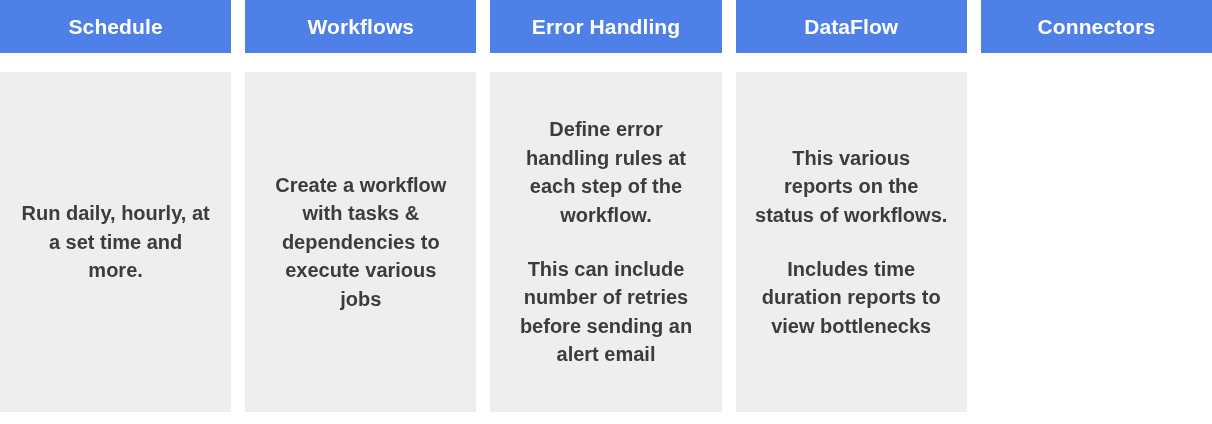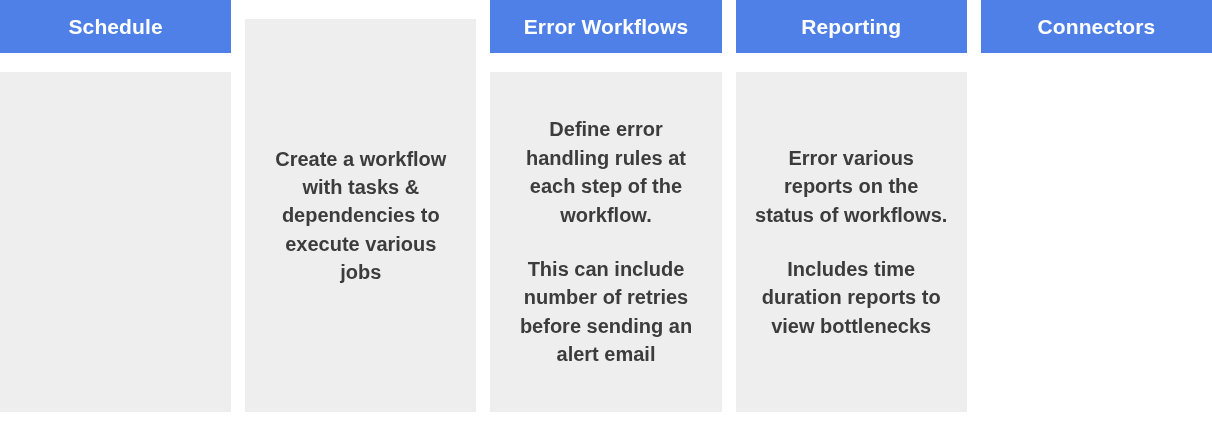--- a/index.html
+++ b/index.html
@@ -70,54 +70,58 @@
 </style>
 </head>
 <body>
 
 <div class="board">
 
   <div class="column">
     <div class="col-header">Schedule</div>
     <div class="header-spacer"></div>
     <div class="col-body">
+      <p class="para">Run daily, hourly, at
+a set time and
+more.</p>
     </div>
   </div>
 
   <div class="column">
+    <div class="col-header">Workflows</div>
     <div class="header-spacer"></div>
     <div class="col-body">
       <p class="para">Create a workflow
 with tasks &amp;
 dependencies to
 execute various
 jobs</p>
     </div>
   </div>
 
   <div class="column">
-    <div class="col-header">Error Workflows</div>
+    <div class="col-header">Error Handling</div>
     <div class="header-spacer"></div>
     <div class="col-body">
       <p class="para">Define error
 handling rules at
 each step of the
 workflow.</p>
       <p class="para">This can include
 number of retries
 before sending an
 alert email</p>
     </div>
   </div>
 
   <div class="column">
-    <div class="col-header">Reporting</div>
+    <div class="col-header">DataFlow</div>
     <div class="header-spacer"></div>
     <div class="col-body">
-      <p class="para">Error various
+      <p class="para">This various
 reports on the
 status of workflows.</p>
       <p class="para">Includes time
 duration reports to
 view bottlenecks</p>
     </div>
   </div>
 
   <div class="column">
     <div class="col-header">Connectors</div>

